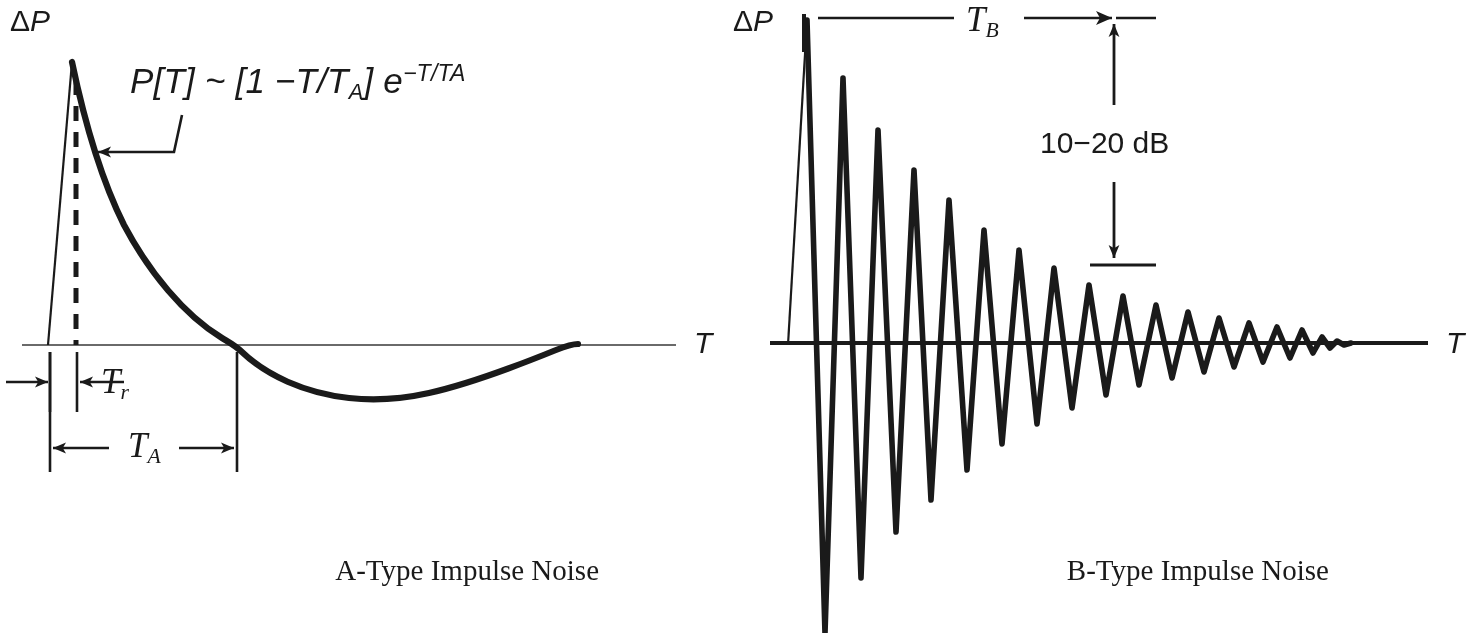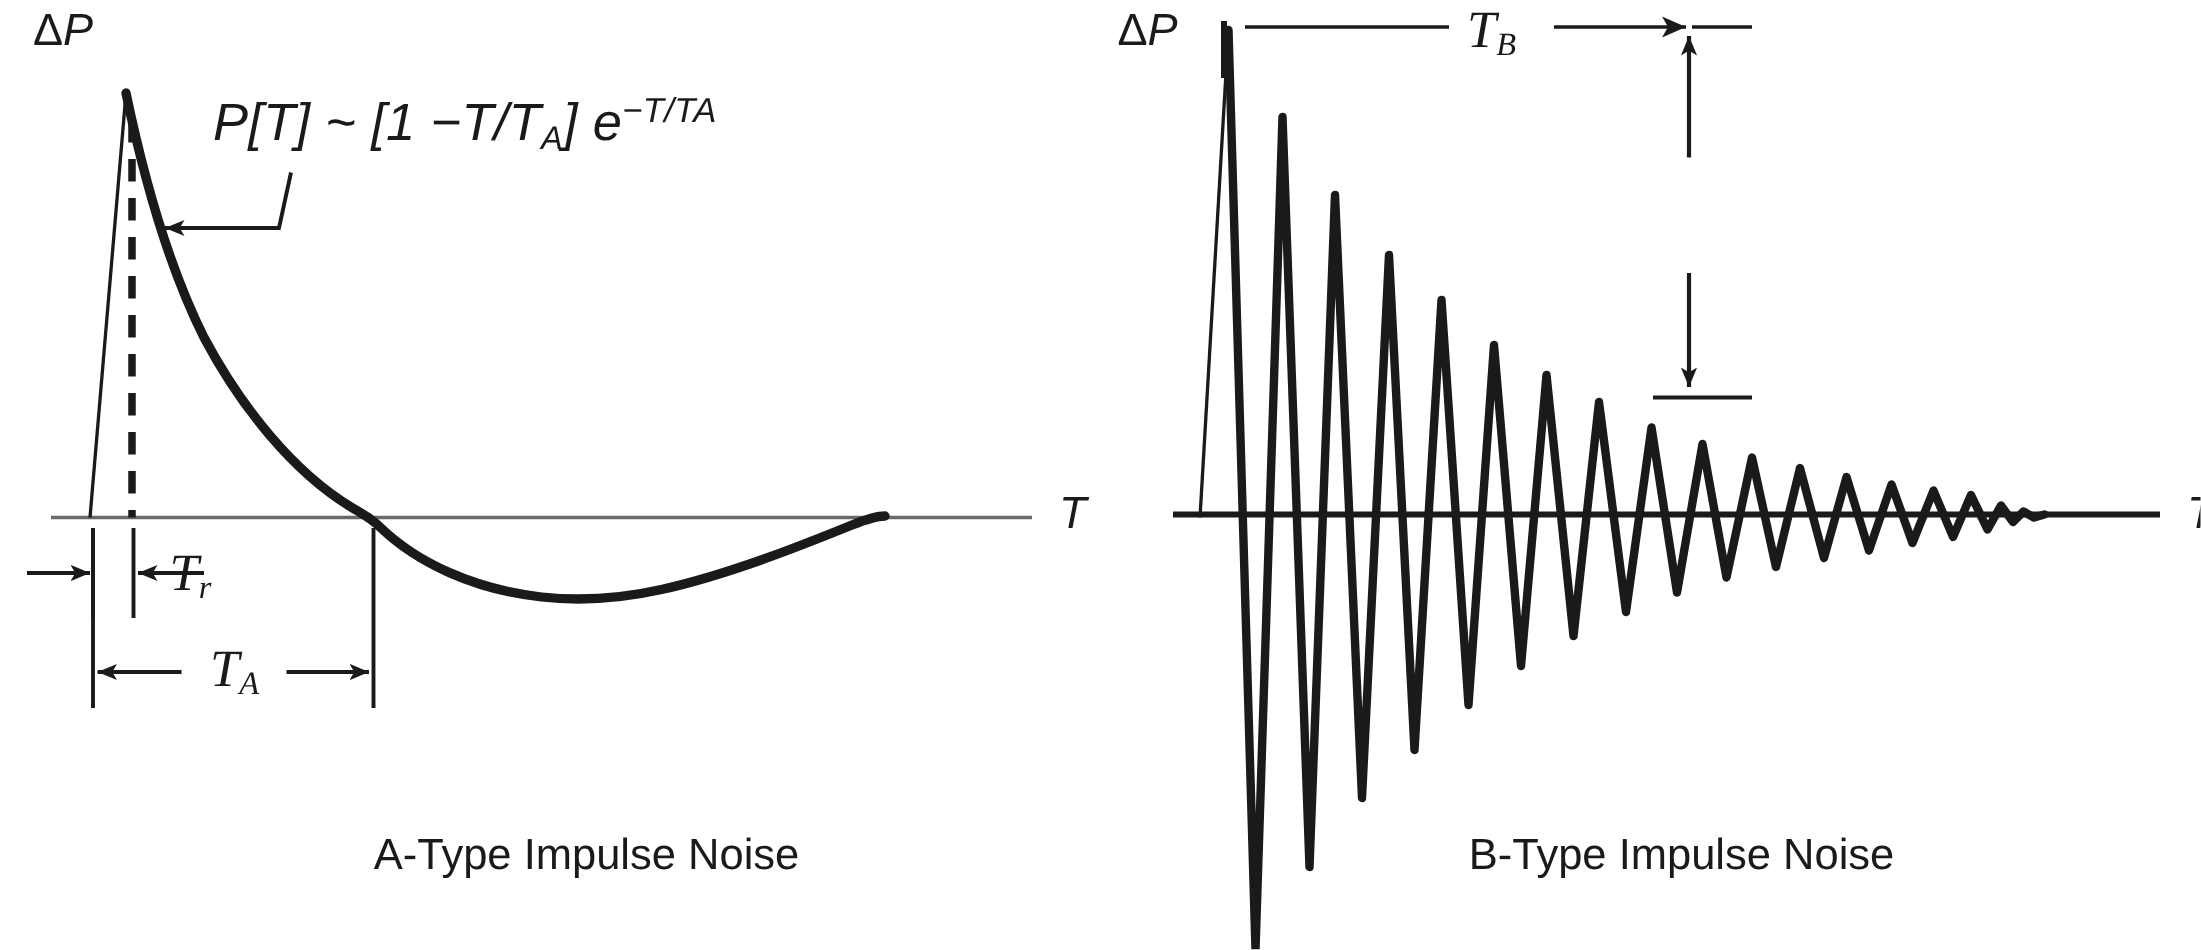--- a/index.html
+++ b/index.html
@@ -11,21 +11,21 @@
   body {
     width: 1467px;
     height: 633px;
     position: relative;
     overflow: hidden;
     font-family: "Liberation Sans", sans-serif;
     color: #1a1a1a;
   }
   .figure {
     position: absolute;
-    left: 16px;
+    left: 4px;
     top: 0;
     width: 1234px;
     height: 633px;
   }
   svg.canvas {
     position: absolute;
     left: 0;
     top: 0;
     width: 1467px;
     height: 633px;
@@ -74,22 +74,22 @@
     font-size: 0.62em;
     vertical-align: -0.26em;
     font-style: italic;
   }
   .db-label {
     font-size: 30px;
     font-family: "Liberation Sans", sans-serif;
   }
   .caption {
     font-size: 29px;
-    font-family: Liberation Sans, sans-serif;
-    text-align: center;
+    font-family: Liberation Serif, serif;
+    text-align: right;
   }
 </style>
 </head>
 <body>
 
 <div class="figure">
 
   <svg class="canvas" viewBox="0 0 1467 633">
     <defs>
       <marker id="arrL" markerWidth="14" markerHeight="12" refX="13" refY="6" orient="auto" markerUnits="userSpaceOnUse">
@@ -216,18 +216,19 @@
   <div class="lbl caption" style="left:155px; top:556px; width:440px;">A-Type Impulse Noise</div>
 
   <div class="lbl delta-label" style="left:729px; top:6px;">
     <span>Δ</span><i>P</i>
   </div>
 
   <div class="lbl dim-label" style="left:962px; top:2px;">
     <span>T</span><sub>B</sub>
   </div>
 
+  <div class="lbl db-label" style="left:1036px; top:128px;">10−20 dB</div>
 
   <div class="lbl axis-label" style="left:1442px; top:328px;">T</div>
 
   <div class="lbl caption" style="left:885px; top:556px; width:440px;">B-Type Impulse Noise</div>
 
 </div>
 
 </body></html>

